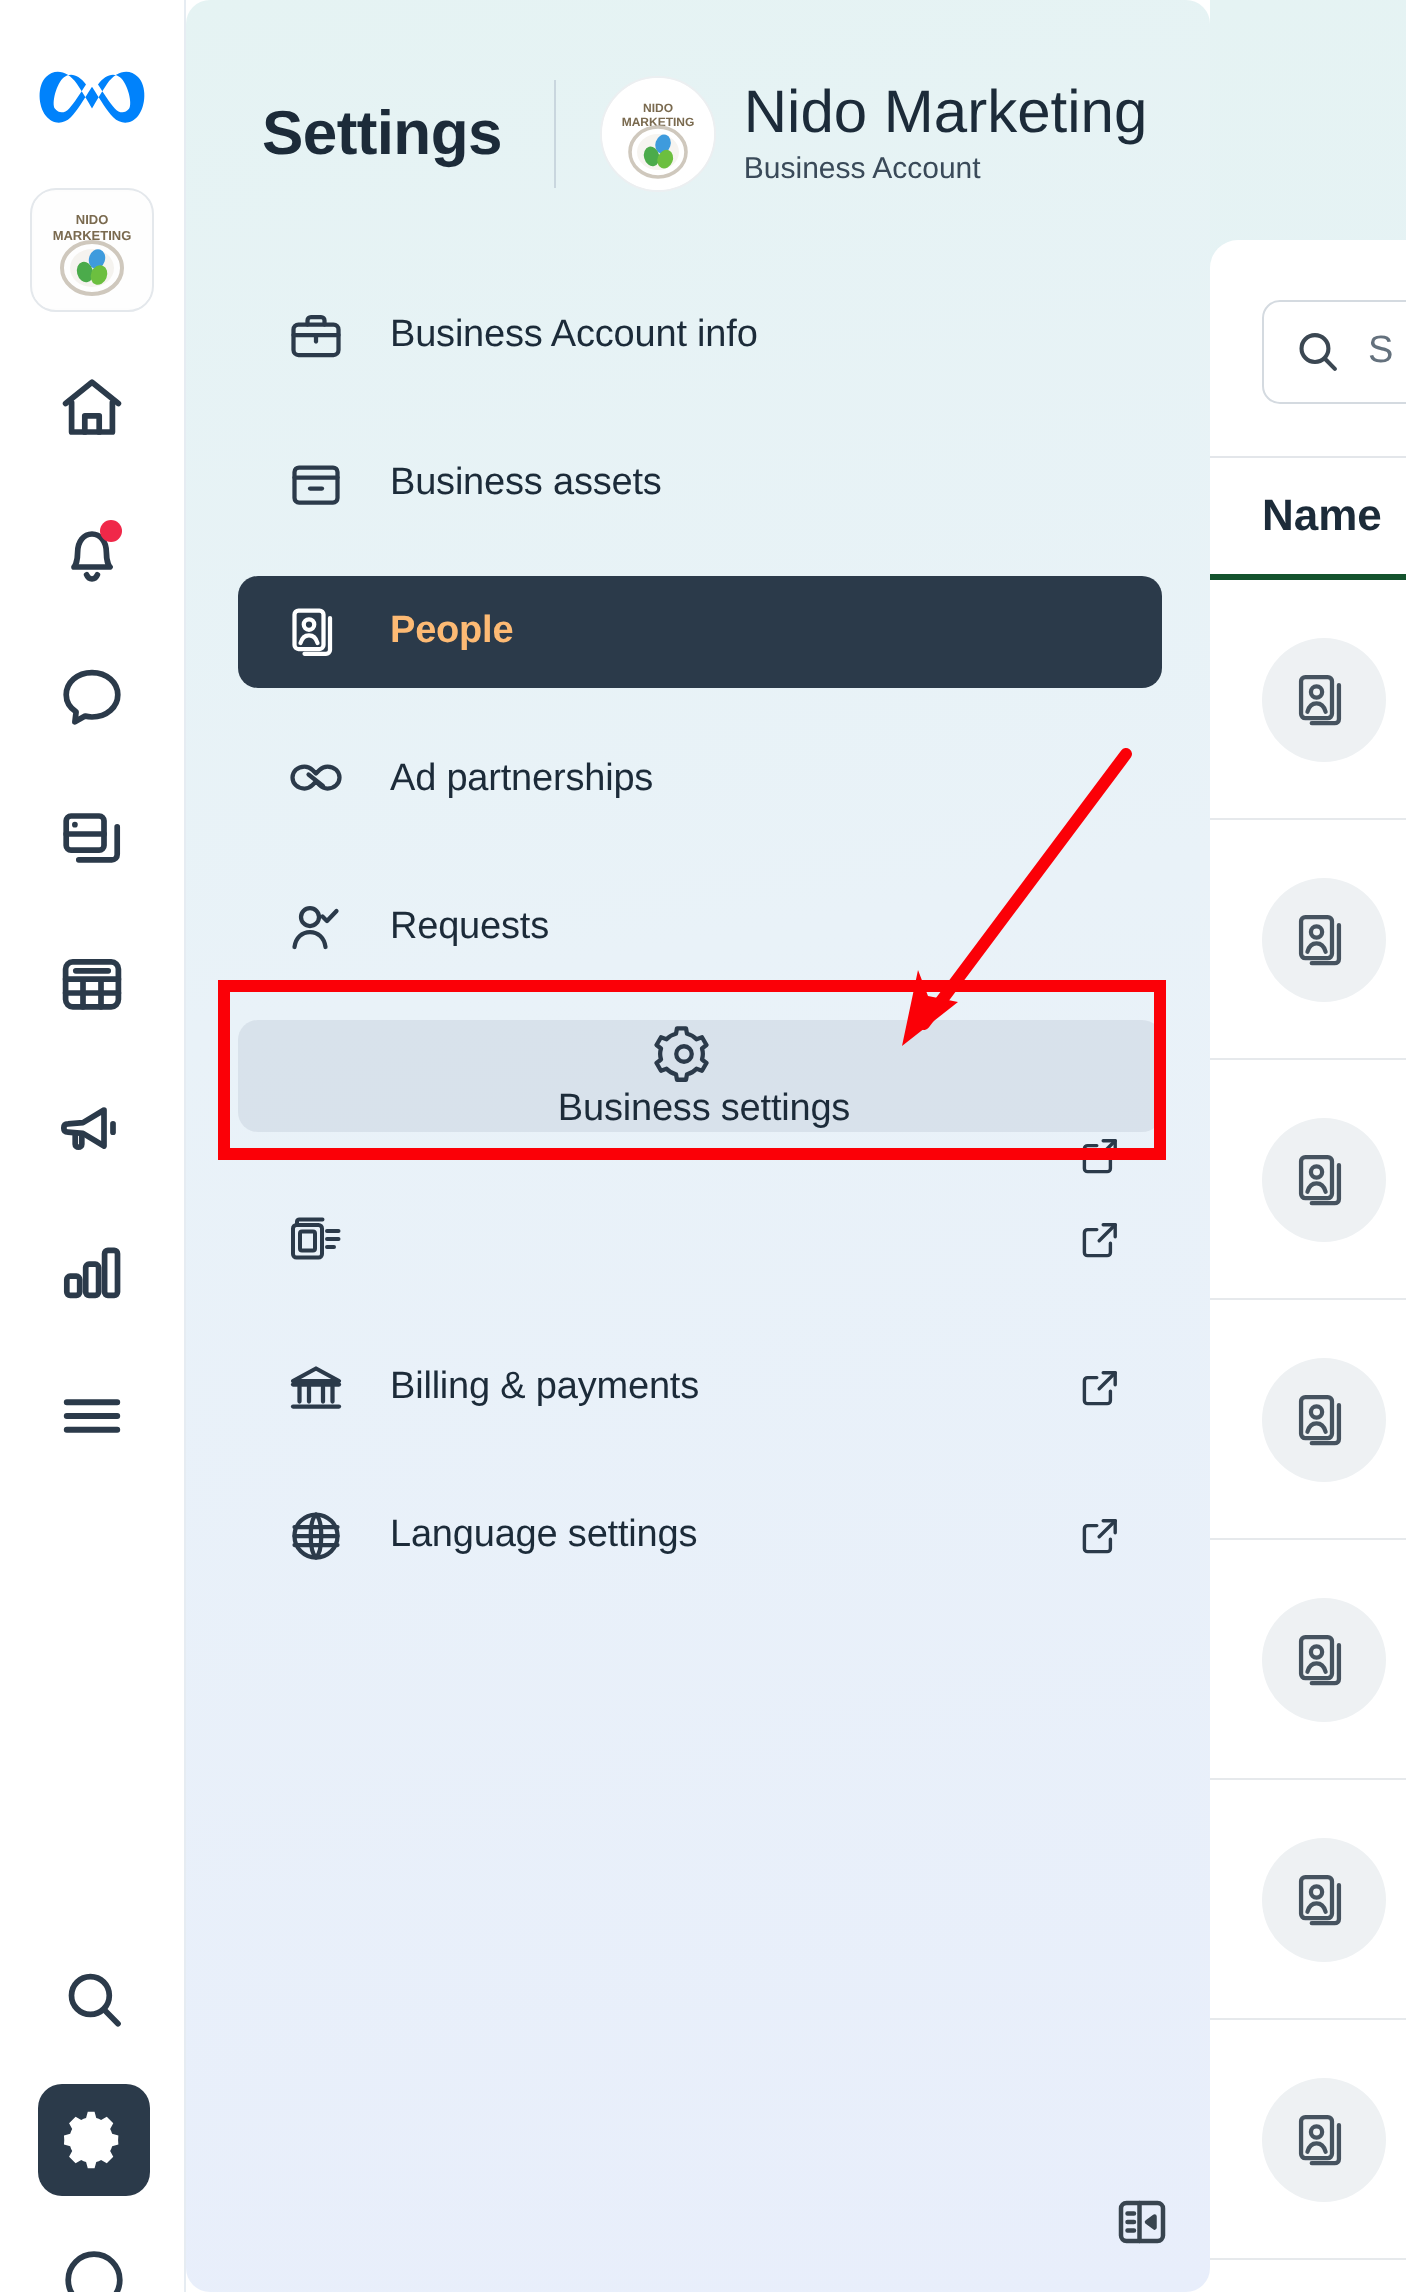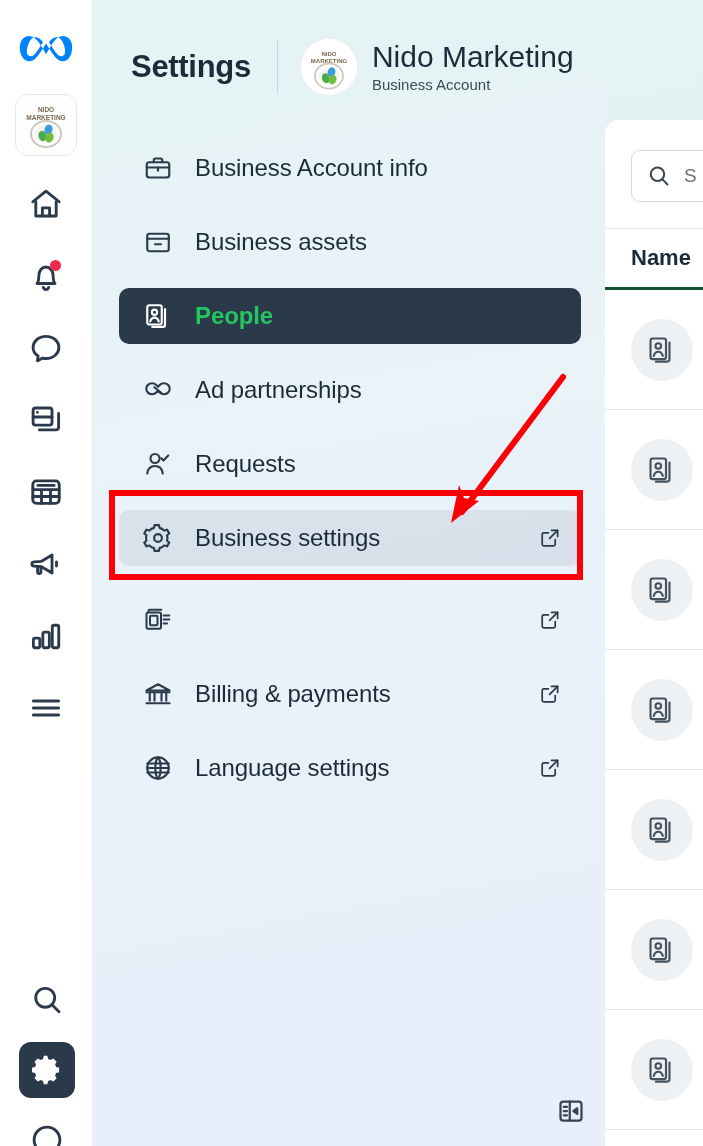--- a/index.html
+++ b/index.html
@@ -72,20 +72,21 @@
   }
 
   
   .settings {
     flex: 0 0 512px;
     width: 512px;
     height: 100%;
     background: linear-gradient(170deg, #e5f3f3 0%, #e9f2f8 42%, #e8eefb 100%);
     position: relative;
     overflow: hidden;
+    border-radius: 12px;
   }
   .settings-header {
     display: flex;
     align-items: center;
     padding: 24px 0 0 38px;
     height: 110px;
   }
   .settings-title {
     font-size: 31px;
     font-weight: 700;
@@ -133,36 +134,37 @@
     cursor: pointer;
     position: relative;
   }
   .nav-item .ico {
     width: 34px; height: 34px;
     display: flex; align-items: center; justify-content: center;
     flex: 0 0 34px;
     margin-right: 20px;
   }
   .nav-item .label {
-    font-size: 24px;
+    font-size: 19px;
     color: #1c2b39;
     letter-spacing: -0.1px;
     white-space: nowrap;
   }
   .nav-item .ext {
     margin-left: auto;
     width: 26px; height: 26px;
     display: flex; align-items: center; justify-content: center;
   }
   .nav-item.selected {
     background: #2b3a4a;
   }
-  .nav-item.selected .label { color: #22c55e; font-weight: 700; }
+  .nav-item.selected .label { color: #fdba74; font-weight: 700; }
   .nav-item.hovered {
     background: rgba(190,200,212,0.38);
+    flex-direction: column;
   }
 
   .collapse-btn {
     position: absolute;
     left: 500px; bottom: 14px;
     transform: translateX(-100%);
     width: 44px; height: 42px;
     display: flex; align-items: center; justify-content: center;
     cursor: pointer;
   }

